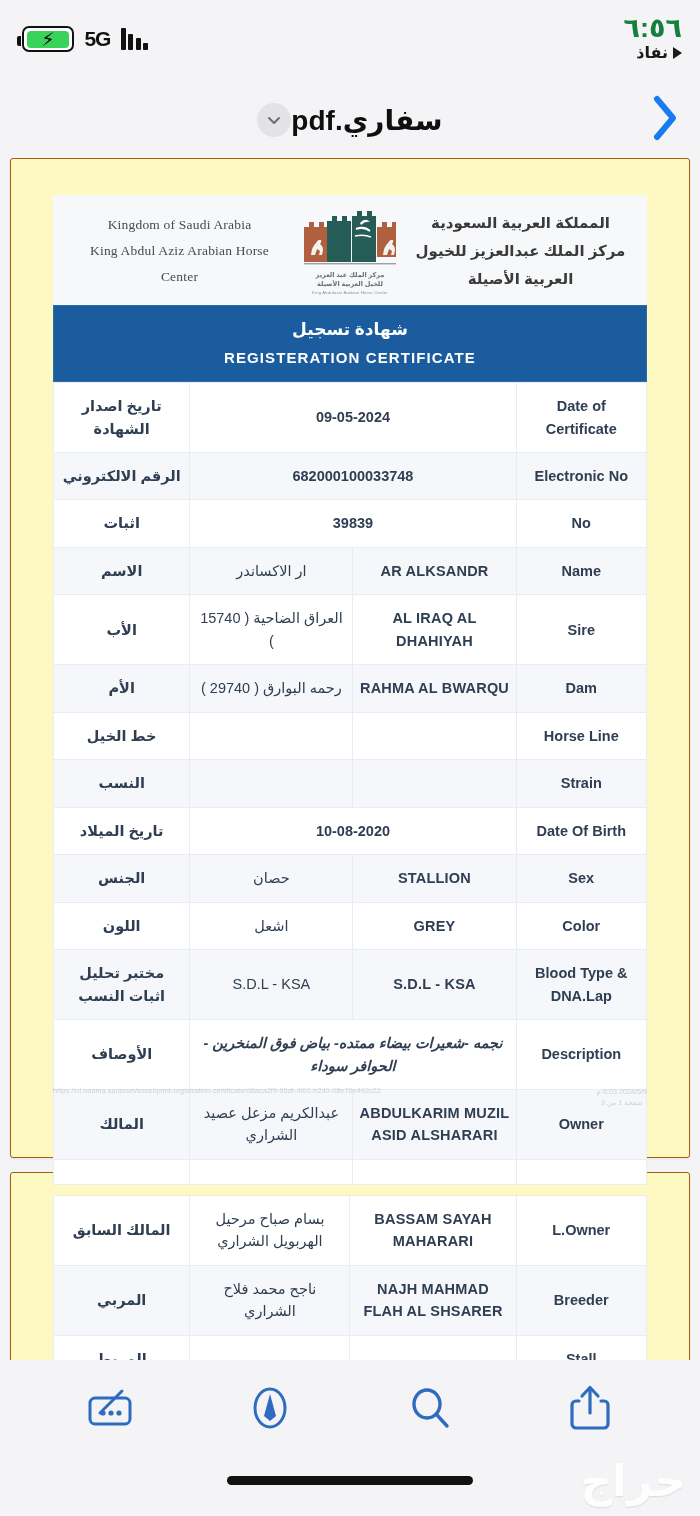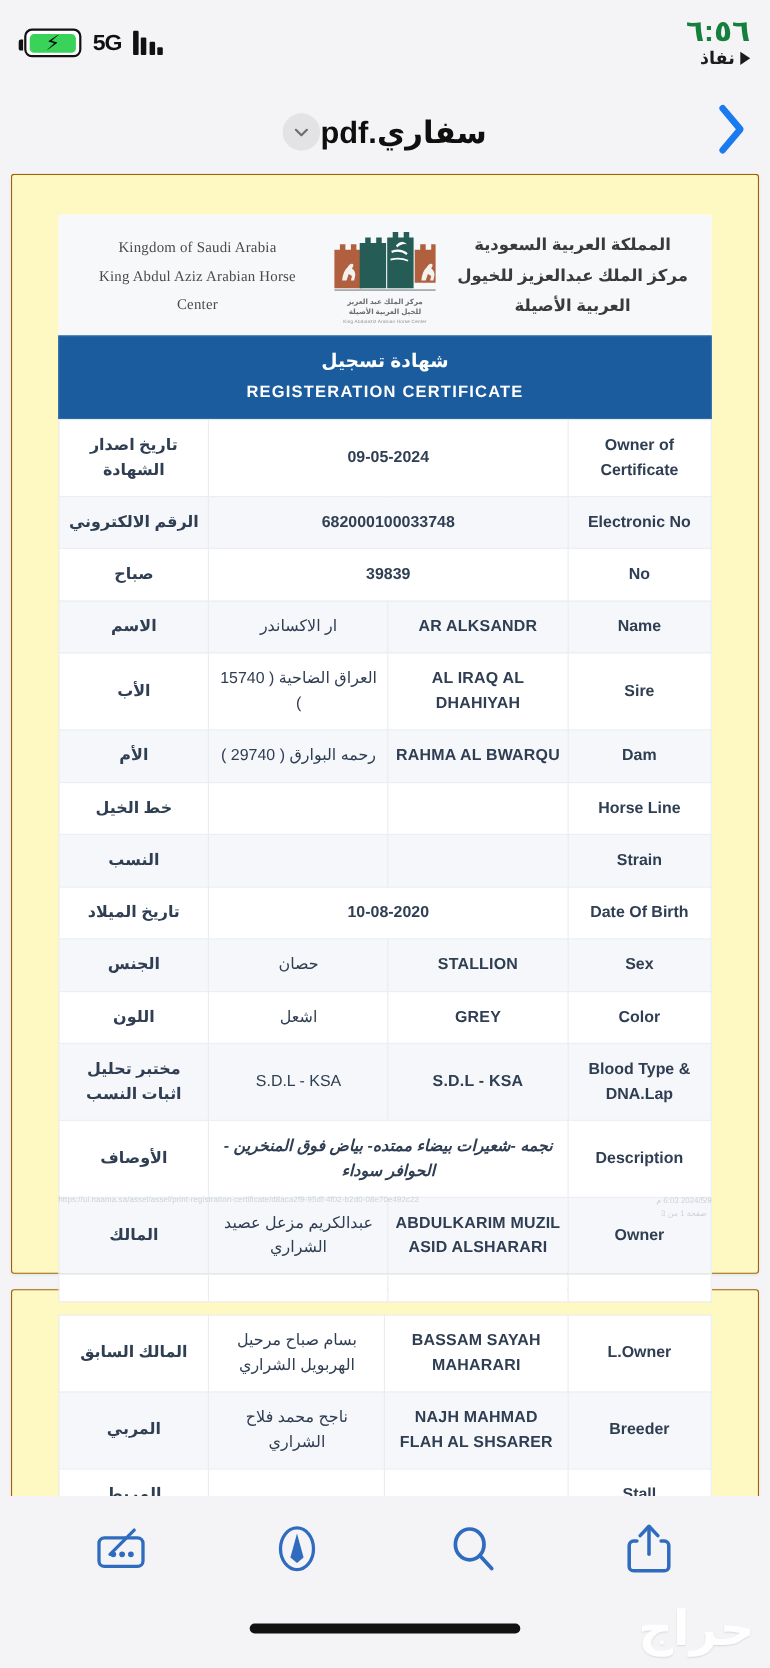--- a/index.html
+++ b/index.html
@@ -442,29 +442,29 @@
       <div class="banner">
         <div class="banner-ar">شهادة تسجيل</div>
         <div class="banner-en">REGISTERATION CERTIFICATE</div>
       </div>
 
       <table class="cert">
         <tbody id="cert-body">
             <tr>
               <td class="c-ar-label">تاريخ اصدار الشهادة</td>
               <td class="span2" colspan="2" style="font-weight: 600;">09-05-2024</td>
-              <td class="c-en-label">Owner of Certificate</td>
+              <td class="c-en-label">Date of Certificate</td>
             </tr>
             <tr>
               <td class="c-ar-label">الرقم الالكتروني</td>
               <td class="span2" colspan="2" style="font-weight: 600;">682000100033748</td>
               <td class="c-en-label">Electronic No</td>
             </tr>
             <tr>
-              <td class="c-ar-label">صباح</td>
+              <td class="c-ar-label">اثبات</td>
               <td class="span2" colspan="2" style="font-weight: 600;">39839</td>
               <td class="c-en-label">No</td>
             </tr>
             <tr>
               <td class="c-ar-label">الاسم</td>
               <td class="c-ar-val">ار الاكساندر</td>
               <td class="c-en-val">AR ALKSANDR</td>
               <td class="c-en-label">Name</td>
             </tr>
             <tr>

